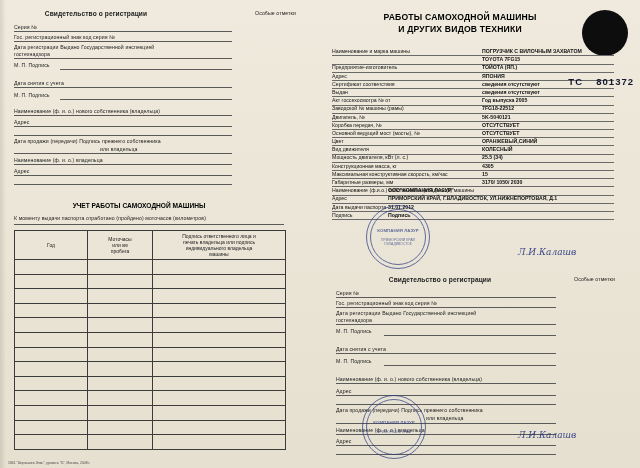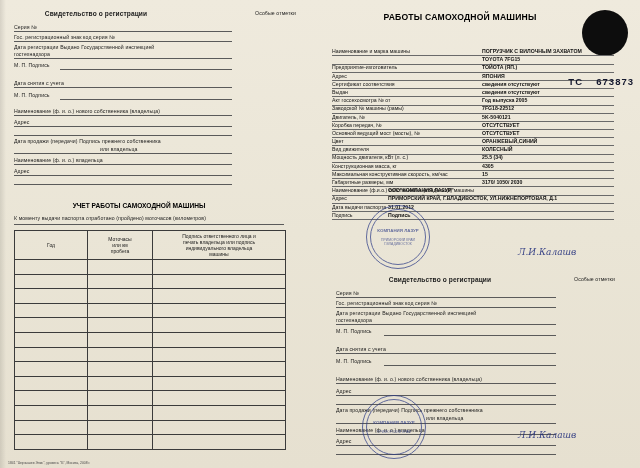--- a/index.html
+++ b/index.html
@@ -191,20 +191,21 @@
     </div>
 
     <div class="footer-note">1841 "Чернышев Элис", уровень "Б", Москва, 2008 г.</div>
   </div>
 
   <div class="sheet" id="right">
 
     <div class="seal-dark"></div>
 
     <div class="rp-title" style="position:absolute;left:18px;top:12px;width:240px;">РАБОТЫ САМОХОДНОЙ МАШИНЫ</div>
+    <div class="rp-title" style="position:absolute;left:18px;top:24px;width:240px;">И ДРУГИХ ВИДОВ ТЕХНИКИ</div>
 
     <div style="position:absolute;left:10px;top:48px;width:300px;" id="spec-block">
         <div class="specrow">
           <span class="spec-lbl">Наименование и марка машины</span>
           <span class="spec-val" style="left: 150px;">ПОГРУЗЧИК С ВИЛОЧНЫМ ЗАХВАТОМ</span>
           <div class="dotline" style="left: 0px; right: 18px; top: 7.4px;"></div>
         </div>
         <div class="specrow">
           <span class="spec-lbl"></span>
           <span class="spec-val" style="left: 150px;">TOYOTA 7FG15</span>
@@ -303,21 +304,21 @@
         <div class="specrow">
           <span class="spec-lbl">Подпись</span>
           <span class="spec-val" style="left: 56px;">Подпись</span>
           <div class="dotline" style="left: 0px; right: 18px; top: 7.4px;"></div>
         </div>
       </div>
 
     <div style="position:absolute;right:6px;top:76px;" class="serial">
       <span>ТС</span>
       <span style="display:inline-block;width:6px;"></span>
-      <span>673873</span>
+      <span>801372</span>
     </div>
 
     <div class="stamp" style="left:44px;top:205px;width:62px;height:62px;">
       <div class="ring"></div>
       <div class="st-txt" style="top:22px;">КОМПАНИЯ ЛАЗУР</div>
       <div class="st-txt" style="top:32px;font-size:3.4px;font-weight:normal;">ПРИМОРСКИЙ КРАЙ Г.ВЛАДИВОСТОК</div>
     </div>
     <div class="sig" style="left:196px;top:247px;font-size:9px;">Л.И.Калашв</div>
 
     <div style="position:absolute;left:48px;top:276px;width:140px;" class="lp-title lbl b">Свидетельство о регистрации</div>

